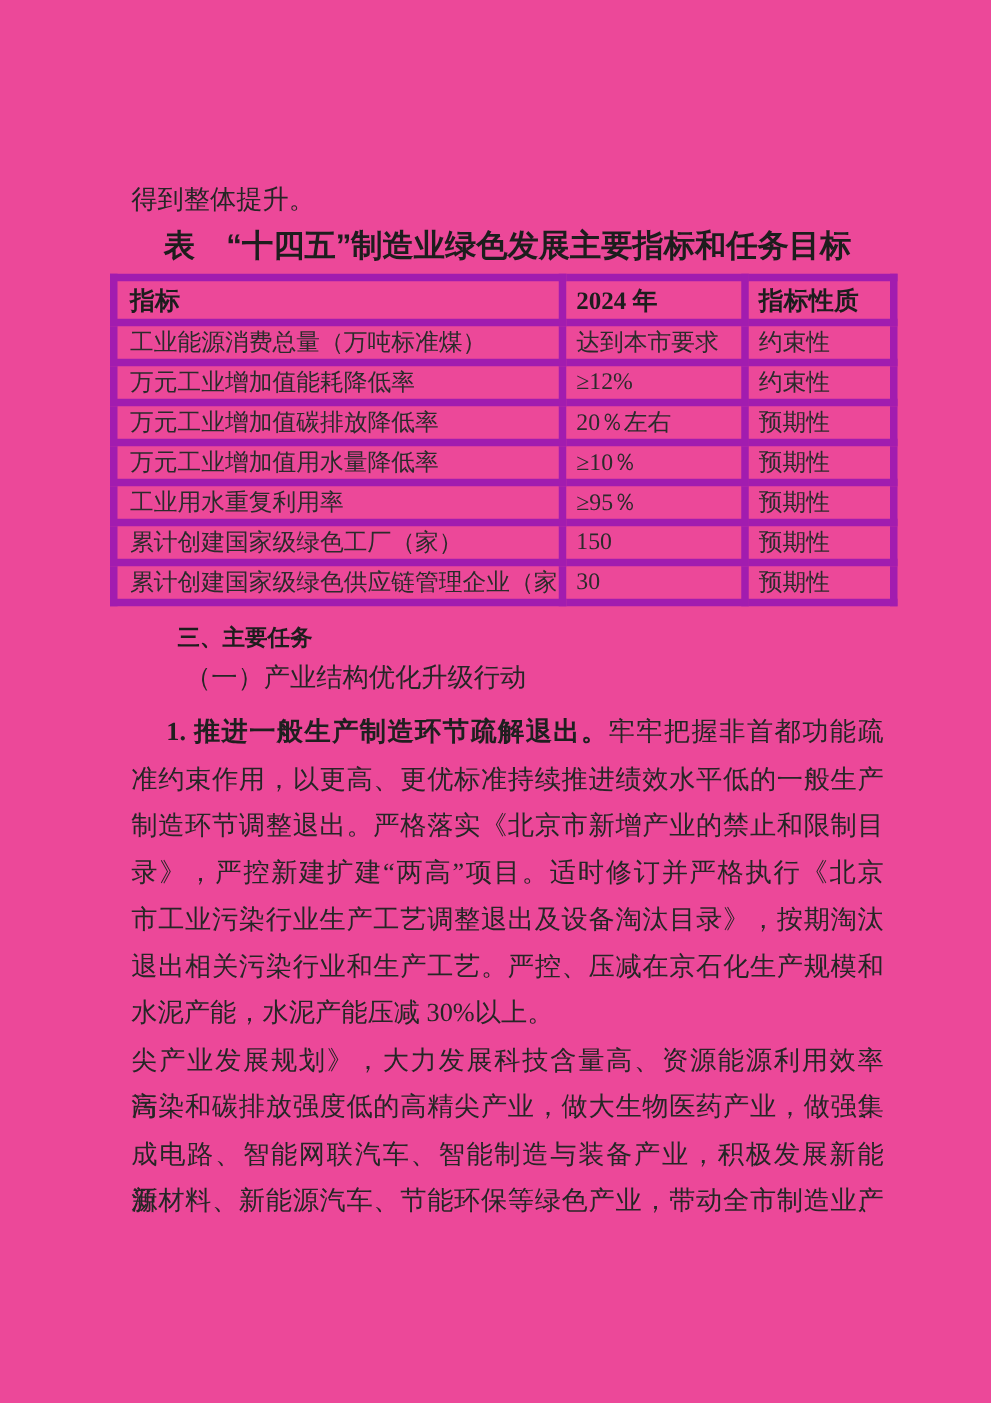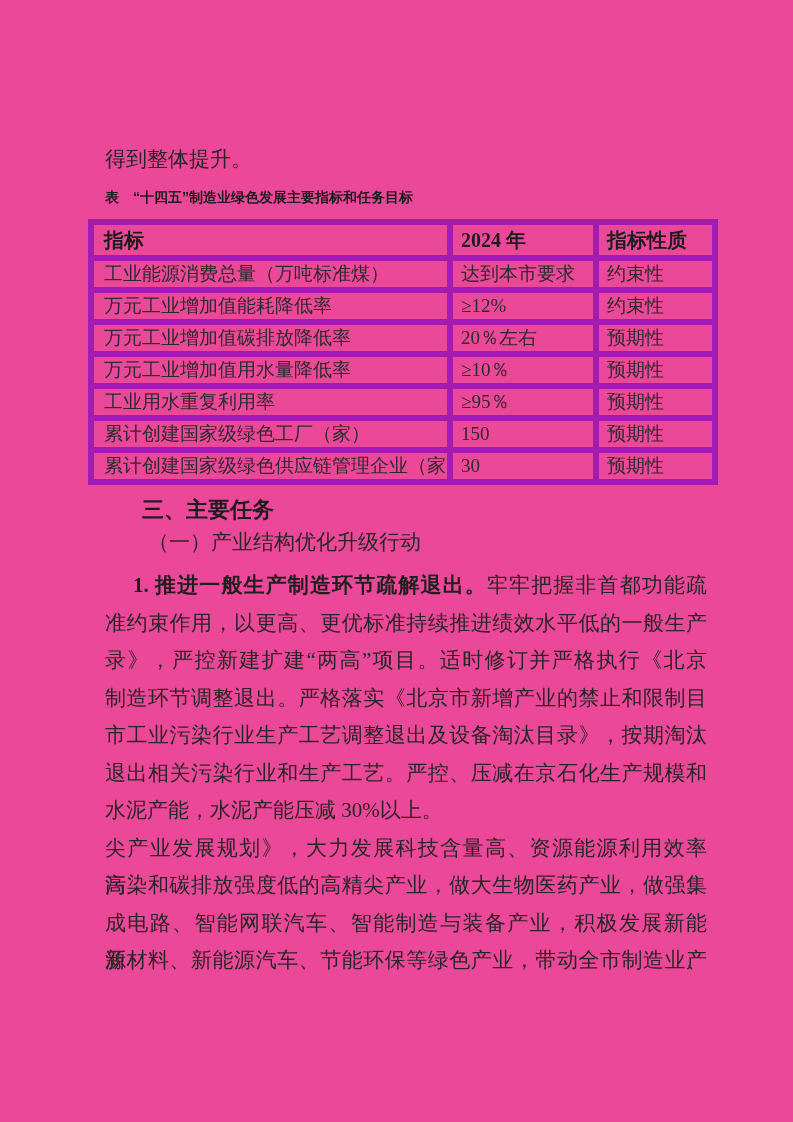--- a/index.html
+++ b/index.html
@@ -19,24 +19,24 @@
   }
   .intro-line{
     margin:146px 0 0 0;
     font-size:21px;
     line-height:26px;
     text-align:left;
   }
   .doc-table-title{
     margin:12px 0 0 0;
     font-family:"Liberation Sans","DejaVu Sans",sans-serif;
-    font-size:14px;
+    font-size:25px;
     font-weight:bold;
     line-height:26px;
-    text-align:left;
+    text-align:center;
     color:#1d1d1d;
     white-space:nowrap;
   }
   table.indicators{
     margin:9px 0 0 -17px;
     width:624px;
     border-collapse:collapse;
     table-layout:fixed;
   }
   table.indicators th, table.indicators td{
@@ -61,21 +61,21 @@
     color:#2b2b2b;
   }
   table.indicators th:nth-child(2), table.indicators td:nth-child(2),
   table.indicators th:nth-child(3), table.indicators td:nth-child(3){
     padding-left:8px;
   }
   .section-heading{
     margin:13px 0 0 0;
     padding-left:37px;
     font-family:"Liberation Sans","DejaVu Sans",sans-serif;
-    font-size:22px;
+    font-size:18px;
     font-weight:bold;
     line-height:24px;
     color:#1d1d1d;
   }
   .subsection-heading{
     margin:8px 0 0 0;
     padding-left:43px;
     font-size:21px;
     font-weight:normal;
     line-height:24px;
@@ -158,22 +158,22 @@
     </table>
 
     <h3 class="section-heading">三、主要任务</h3>
 
     <h4 class="subsection-heading">（一）产业结构优化升级行动</h4>
 
     <div class="paragraphs" id="paragraphs">
         <div>
           <p class="line indent"><b>1. 推进一般生产制造环节疏解退出。</b>牢牢把握非首都功能疏</p>
           <p class="line">准约束作用，以更高、更优标准持续推进绩效水平低的一般生产</p>
+          <p class="line">制造环节调整退出。严格落实《北京市新增产业的禁止和限制目</p>
           <p class="line">录》，严控新建扩建“两高”项目。适时修订并严格执行《北京</p>
-          <p class="line">制造环节调整退出。严格落实《北京市新增产业的禁止和限制目</p>
           <p class="line">市工业污染行业生产工艺调整退出及设备淘汰目录》，按期淘汰</p>
           <p class="line">退出相关污染行业和生产工艺。严控、压减在京石化生产规模和</p>
           <p class="line no-just">水泥产能，水泥产能压减 30%以上。</p>
         </div>
         <div>
           <p class="line">尖产业发展规划》，大力发展科技含量高、资源能源利用效率高、</p>
           <p class="line">污染和碳排放强度低的高精尖产业，做大生物医药产业，做强集</p>
           <p class="line">成电路、智能网联汽车、智能制造与装备产业，积极发展新能源、</p>
           <p class="line">新材料、新能源汽车、节能环保等绿色产业，带动全市制造业产</p>
         </div>

